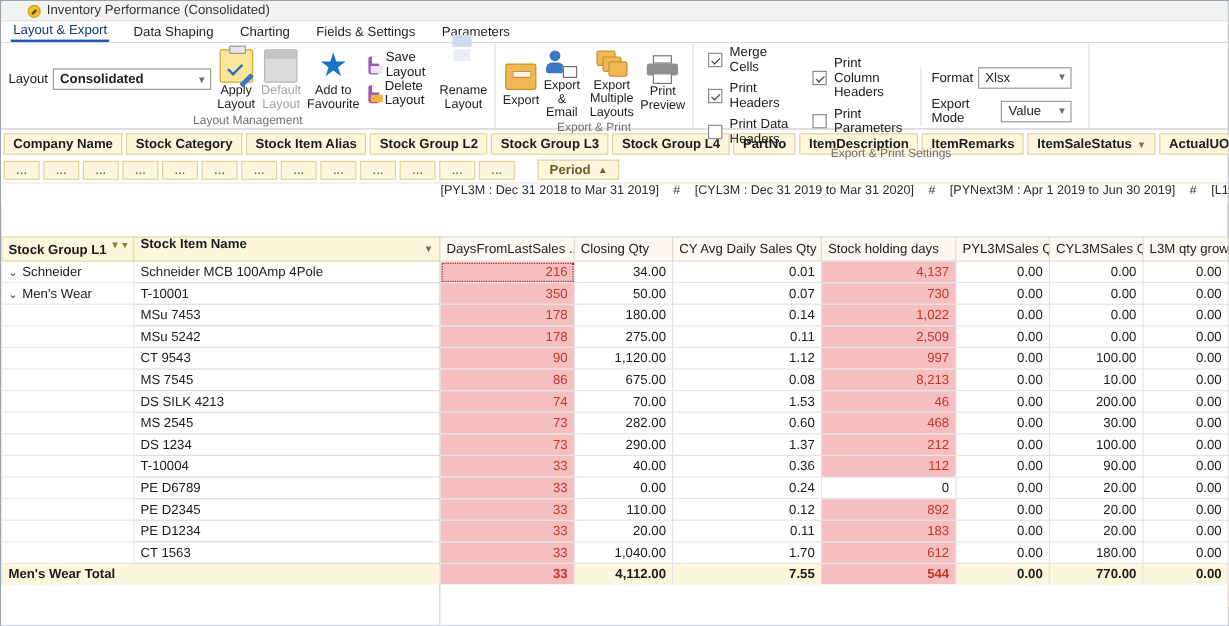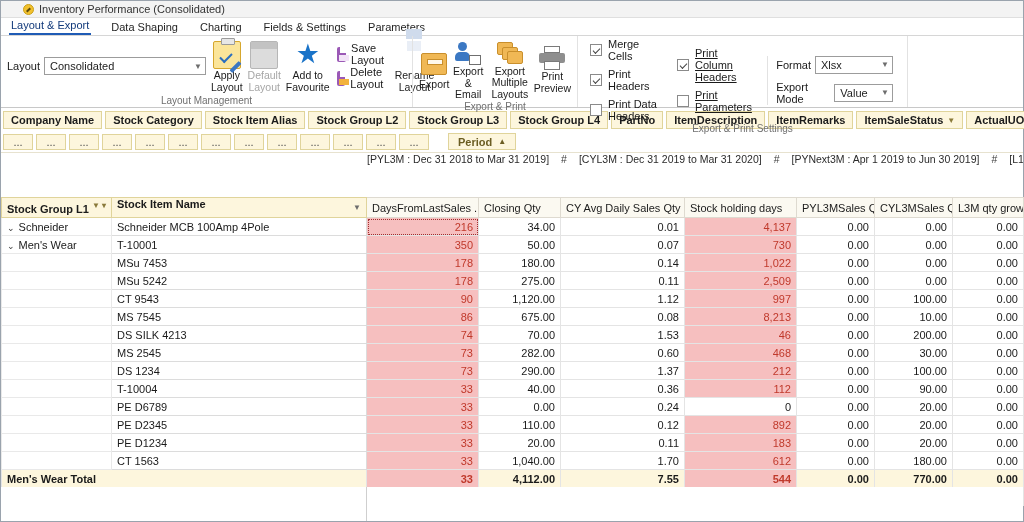--- a/index.html
+++ b/index.html
@@ -55,21 +55,21 @@
   .rgroup + .rgroup { border-left:1px solid #e2e2e2; }
 
   .layout-row { display:flex; align-items:center; gap:4px; }
   .layout-lbl { font-size:11px; }
   .combo {
     height:18px; border:1px solid #9c9c9c; background:#fff;
     display:flex; align-items:center; justify-content:space-between;
     padding:0 3px 0 5px; font-size:11px; color:#222;
   }
   .combo .carat { color:#6d6d6d; font-size:8px; }
-  #layout-combo { width:162px; }
+  #layout-combo { width:132px;font-weight:bold; }
 
   .bigbtn {
     width:48px; display:flex; flex-direction:column; align-items:center;
     gap:1px; padding-top:2px;
   }
   .bigbtn .cap { font-size:10.5px; line-height:11px; text-align:center; color:#1c1c1c; }
   .bigbtn.disabled .cap { color:#a6a6a6; }
   .ico { width:28px; height:28px; position:relative; }
 
   
@@ -316,21 +316,21 @@
           <div class="cbrow">
             <span class="cbox checked"></span>
             <span>Print Headers</span>
           </div>
           <div class="cbrow">
             <span class="cbox"></span>
             <span>Print Data Headers</span>
           </div>
         </div>
 
-        <div class="cbcol" style="padding-left:12px;text-decoration:underline;">
+        <div class="cbcol" style="padding-left:12px;">
           <div class="cbrow">
             <span class="cbox checked"></span>
             <span>Print Column Headers</span>
           </div>
           <div class="cbrow">
             <span class="cbox"></span>
             <span>Print Parameters</span>
           </div>
         </div>
 

